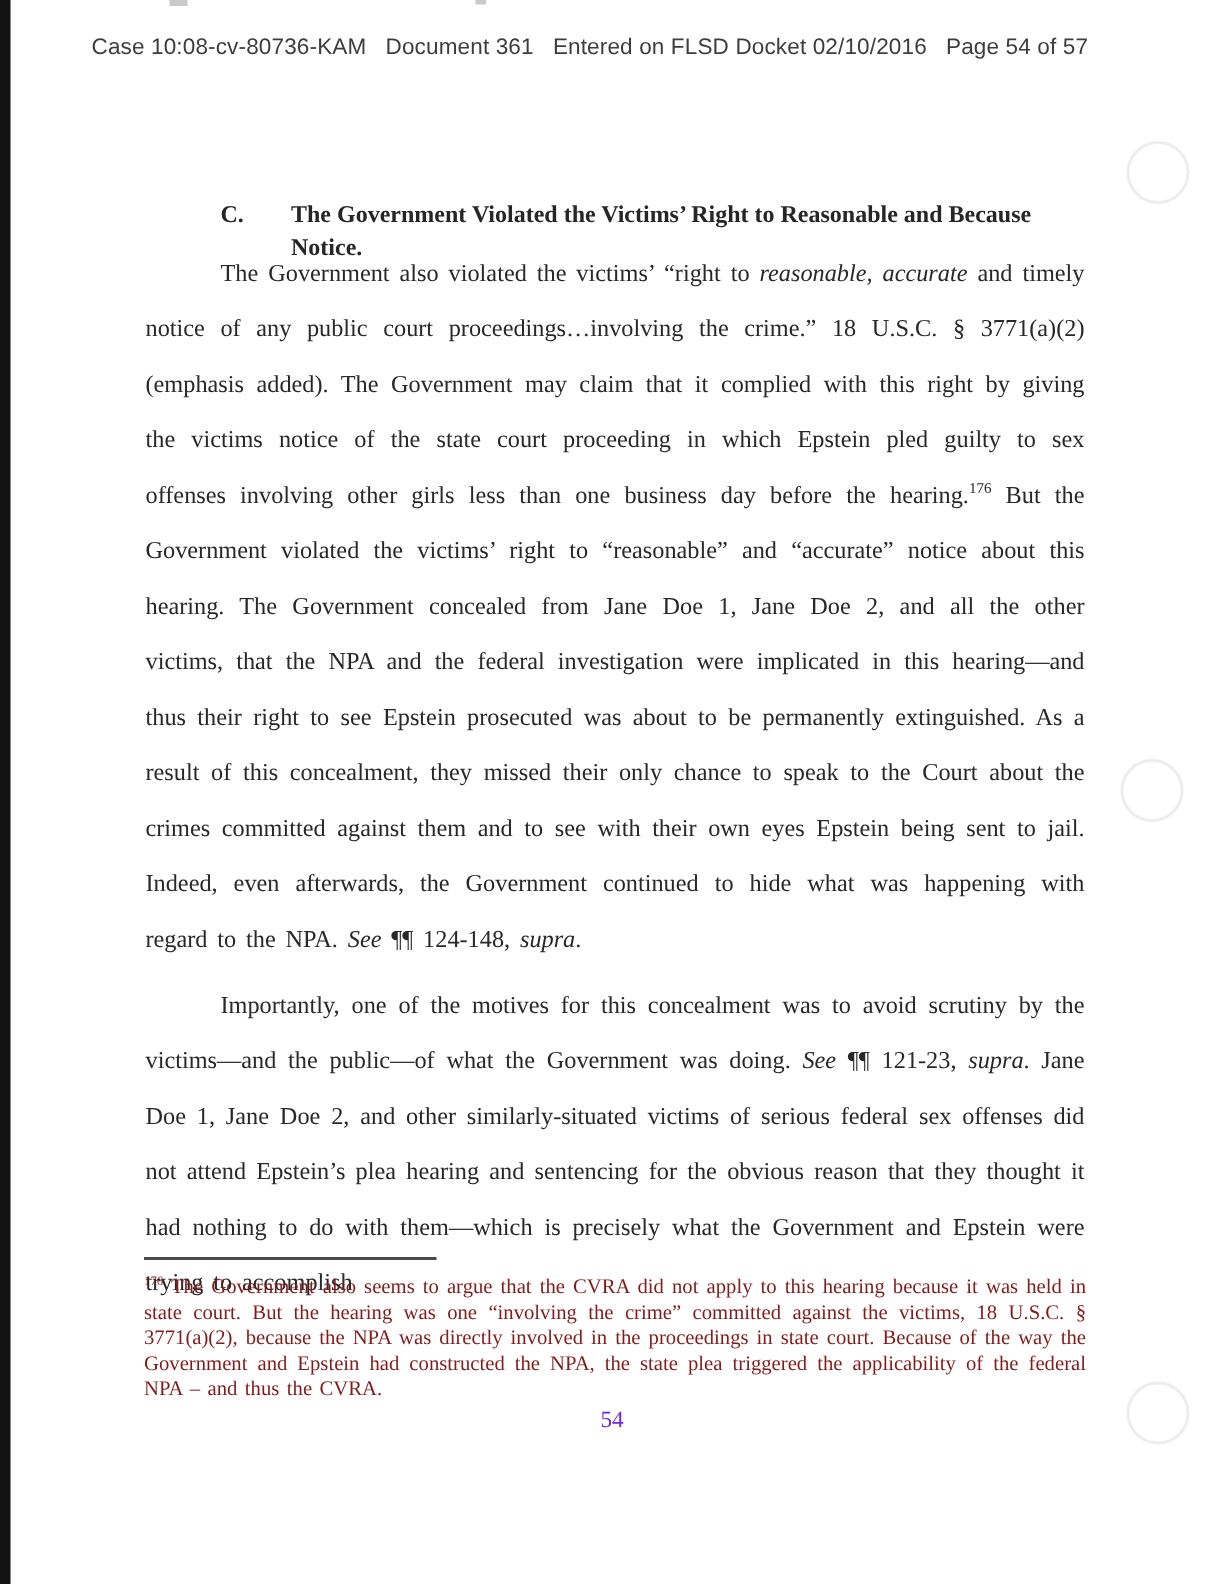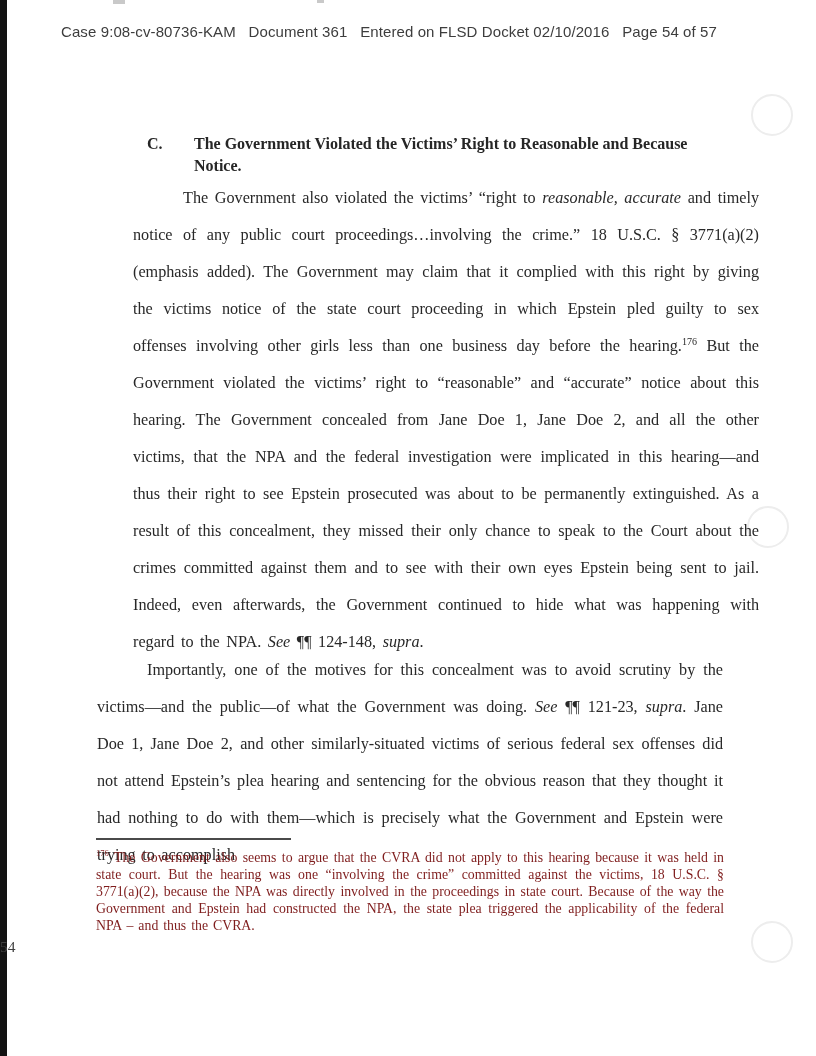--- a/index.html
+++ b/index.html
@@ -29,52 +29,52 @@
   .section-heading {
     position:absolute; left:147px; top:133px; width:566px;
     font-weight:bold; font-size:16px; line-height:21.5px;
     display:grid; grid-template-columns:47px 1fr;
   }
   .body-para {
     position:absolute; left:97px; width:626px; margin:0;
     font-size:16.2px; line-height:37px; text-align:justify;
     text-indent:50px; word-spacing:2.5px; color:#282828;
   }
-  .para-1 { top:180px;margin-left:36px; }
+  .para-1 { top:164px; }
   .para-2 { top:652px; }
   .body-para sup, .footnote sup {
     font-size:0.62em; line-height:0; vertical-align:super; letter-spacing:0;
   }
   .fn-sep {
     position:absolute; left:96px; top:838px; width:195px; height:0;
     border-top:2px solid #4a4a4a;
   }
   .footnote {
     position:absolute; left:96px; top:849px; width:628px; margin:0;
     font-size:13.8px; line-height:17px; text-align:justify;
     word-spacing:1.5px; color:#7f1d1d;
   }
   .page-number {
-    position:absolute; left:0; top:938px; width:816px; text-align:left;
-    font-size:15.5px; color:#404040;
+    position:absolute; left:0; top:938px; width:816px; text-align:center;
+    font-size:15.5px; color:#6d28d9;
   }
 </style>
 </head>
 <body>
 
 <div class="page">
 
   <div class="scan-edge-left"></div>
   <div class="scan-tick tick-1"></div>
   <div class="scan-tick tick-2"></div>
   <div class="ring ring-1"></div>
   <div class="ring ring-2"></div>
   <div class="ring ring-3"></div>
 
-  <div class="docket-stamp">Case 9:08-cv-80736-KAM   Document 361   Entered on FLSD Docket 02/10/2016   Page 54 of 57</div>
+  <div class="docket-stamp">Case 10:08-cv-80736-KAM   Document 361   Entered on FLSD Docket 02/10/2016   Page 54 of 57</div>
 
   <div class="section-heading">
     <span class="h-label">C.</span>
     <span class="h-title">The Government Violated the Victims’ Right to Reasonable and Because Notice.</span>
   </div>
 
   <p class="body-para para-1"><span>The Government also violated the victims’ “right to </span><em>reasonable, accurate</em><span> and timely notice of any public court proceedings…involving the crime.”  18 U.S.C. § 3771(a)(2) (emphasis added).  The Government may claim that it complied with this right by giving the victims notice of the state court proceeding in which Epstein pled guilty to sex offenses involving other girls less than one business day before the hearing.</span><sup>176</sup><span>  But the Government violated the victims’ right to “reasonable” and “accurate” notice about this hearing.  The Government concealed from Jane Doe 1, Jane Doe 2, and all the other victims, that the NPA and the federal investigation were implicated in this hearing—and thus their right to see Epstein prosecuted was about to be permanently extinguished.  As a result of this concealment, they missed their only chance to speak to the Court about the crimes committed against them and to see with their own eyes Epstein being sent to jail.  Indeed, even afterwards, the Government continued to hide what was happening with regard to the NPA.  </span><em>See</em><span> ¶¶ 124-148, </span><em>supra</em><span>.</span></p>
 
   <p class="body-para para-2"><span>Importantly, one of the motives for this concealment was to avoid scrutiny by the victims—and the public—of what the Government was doing.  </span><em>See</em><span> ¶¶ 121-23, </span><em>supra</em><span>.  Jane Doe 1, Jane Doe 2, and other similarly-situated victims of serious federal sex offenses did not attend Epstein’s plea hearing and sentencing for the obvious reason that they thought it had nothing to do with them—which is precisely what the Government and Epstein were trying to accomplish</span></p>
 

